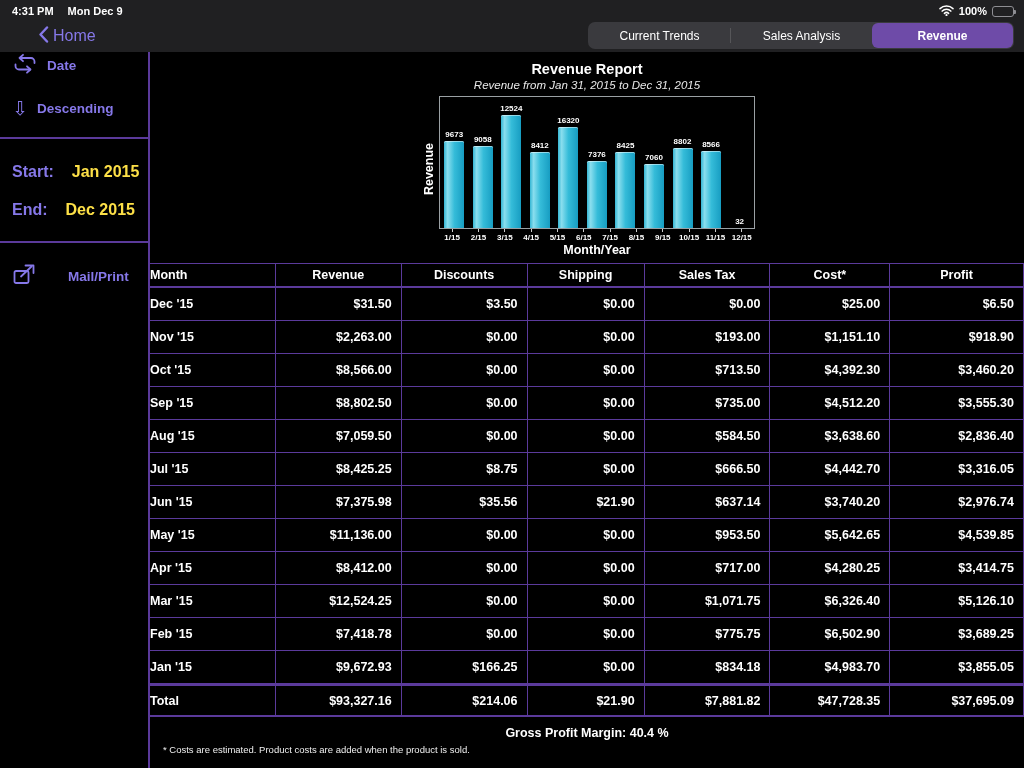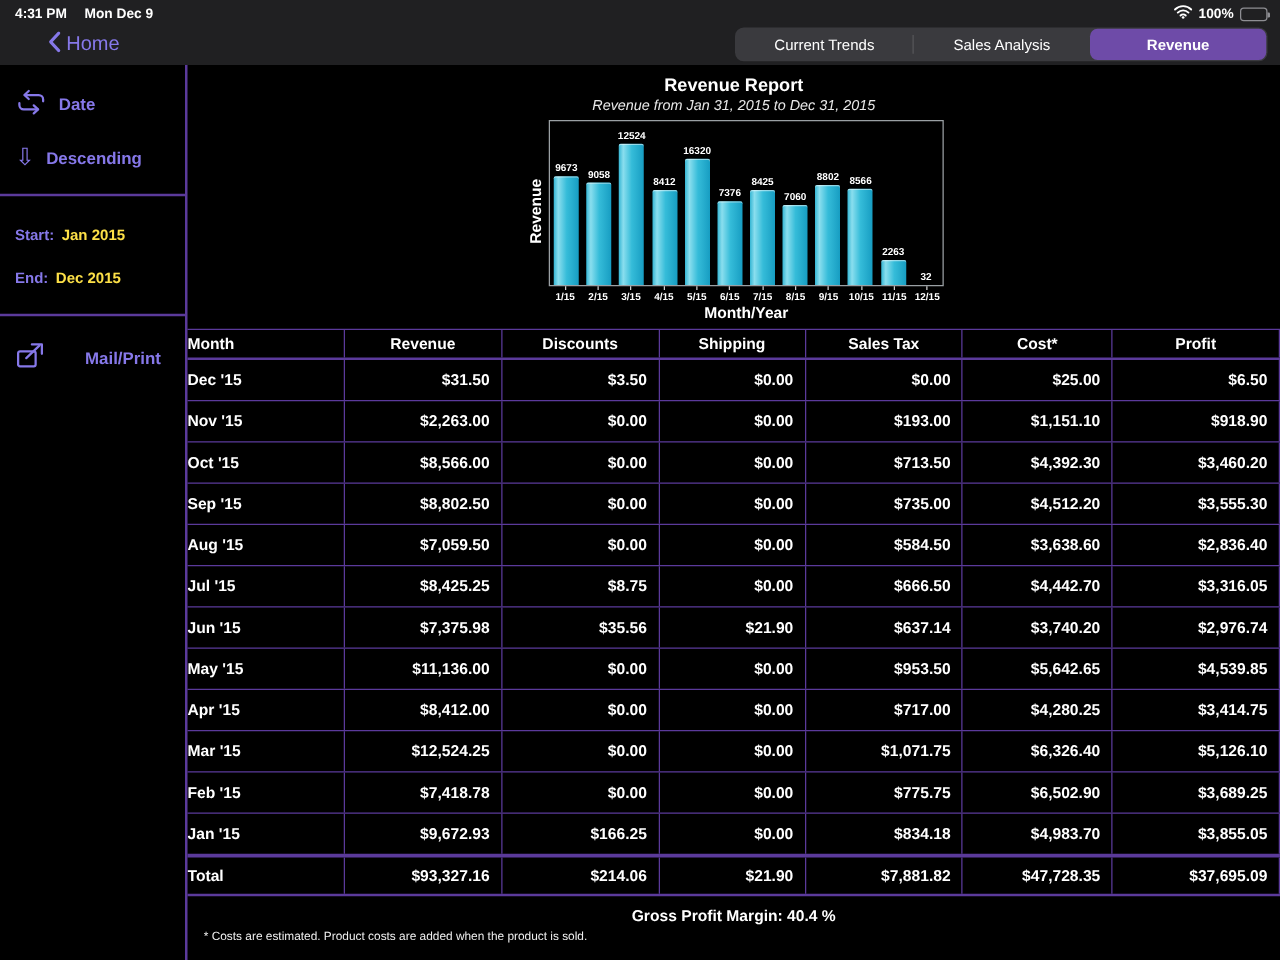--- a/index.html
+++ b/index.html
@@ -26,27 +26,27 @@
     border-radius:7px; display:flex; align-items:stretch; padding:1px; }
   .segment{ flex:1; display:flex; align-items:center; justify-content:center; color:#fff;
     font-size:12px; border-radius:6px; cursor:pointer; }
   .segment.selected{ background:var(--seg-sel); font-weight:bold; }
   .seg-sep{ width:1px; background:#565659; margin:5px 0; }
 
   
   .main{ flex:1; display:flex; }
   .sidebar{ width:150px; flex:none; border-right:2px solid var(--pborder); color:var(--purple); }
   .side-btn{ display:flex; align-items:center; gap:9px; padding-left:12px; font-size:13.5px; font-weight:bold; cursor:pointer; }
-  .side-btn.date{ margin-top:18px; height:26px; }
+  .side-btn.date{ height:26px; }
   .side-btn.desc{ margin-top:18px; height:24px; }
   .side-btn.mail{ margin-top:20px; height:26px;gap:32px; }
   .arrow-glyph{ font-family:"DejaVu Sans",sans-serif; font-size:19px; font-weight:normal; line-height:1; }
   .divider{ height:2px; background:var(--pborder); }
   .div1{ margin-top:17px; } .div2{ margin-top:22px; }
-  .range-row{ display:flex; align-items:baseline; gap:6px; padding-left:12px; font-size:12px; font-weight:bold; }
+  .range-row{ display:flex; align-items:baseline; gap:18px; padding-left:12px; font-size:16px; font-weight:bold; }
   .range-row.start{ margin-top:24px; }
   .range-row.end{ margin-top:20px; }
   .range-row .val{ color:#fde047; }
 
   .content{ flex:1; display:flex; flex-direction:column; color:#fff; }
 
   
   .chart-title{ text-align:center; font-size:14.5px; font-weight:bold; margin-top:9px; }
   .chart-subtitle{ text-align:center; font-size:11.5px; font-style:italic; color:#e8e8e8; margin-top:2px; }
   .chart-wrap{ display:flex; justify-content:center; margin-top:5px; }
@@ -211,24 +211,20 @@
               </div>
               <div class="bar-col">
                 <span class="bar-value">8802</span>
                 <div class="bar" style="height: 80px;"></div>
               </div>
               <div class="bar-col">
                 <span class="bar-value">8566</span>
                 <div class="bar" style="height: 77px;"></div>
               </div>
               <div class="bar-col">
-                <span class="bar-value">2263</span>
-                <div class="bar" style="height: 20px;"></div>
-              </div>
-              <div class="bar-col">
                 <span class="bar-value">32</span>
                 <div class="bar" style="height: 0px;"></div>
               </div>
             </div>
           <div class="xaxis" id="xaxis">
               <div class="x-slot">
                 <div class="x-tick"></div>
                 <span class="x-cat">1/15</span>
               </div>
               <div class="x-slot">

